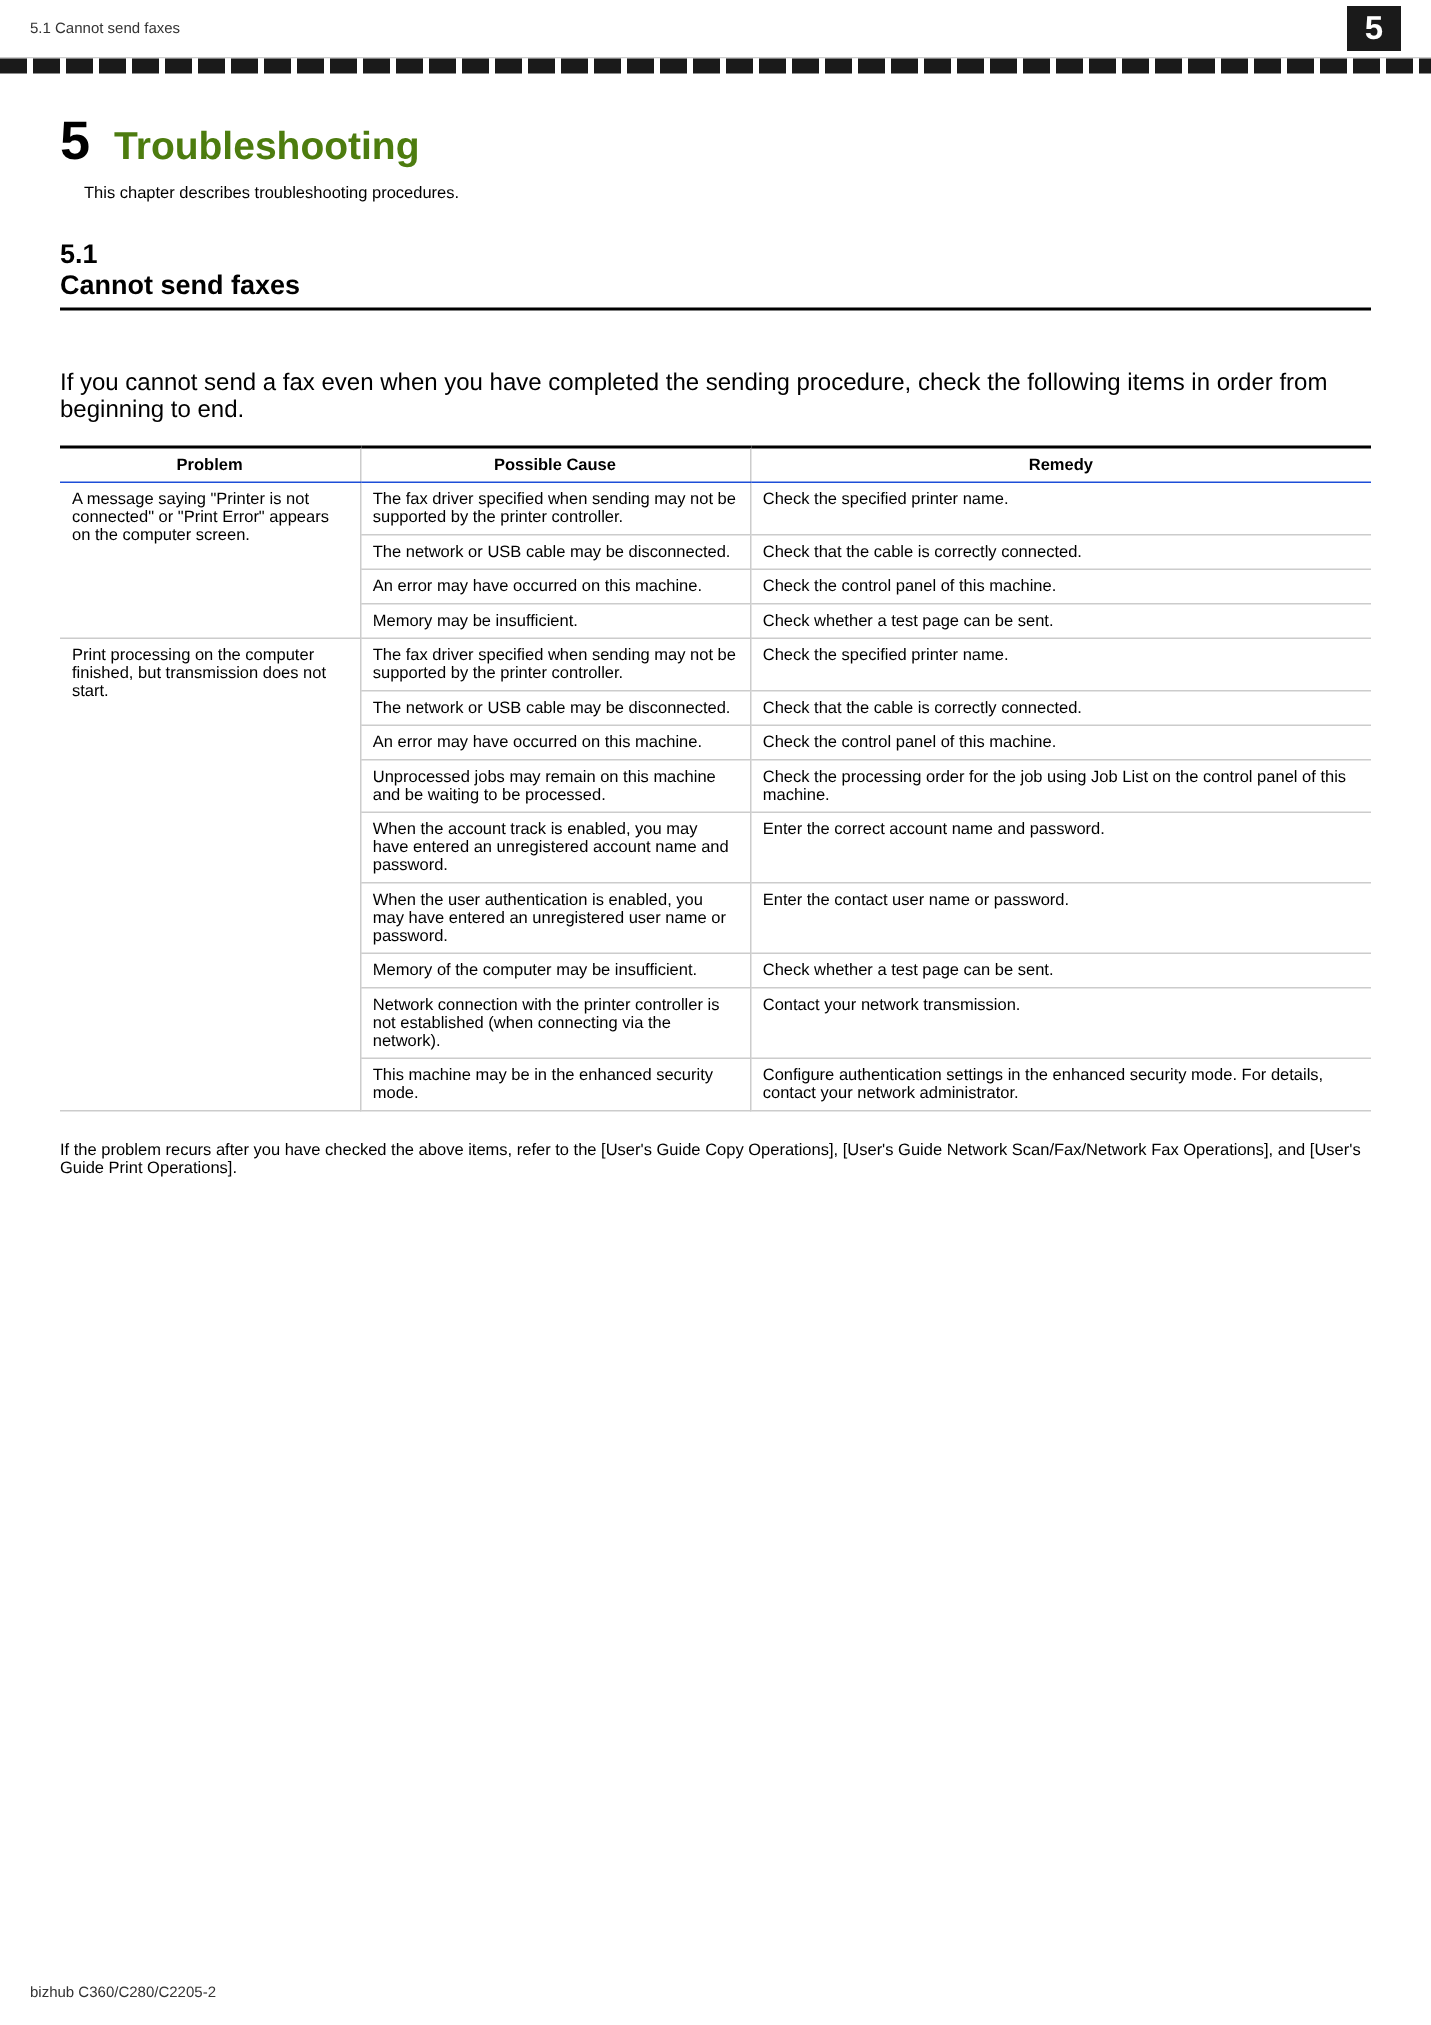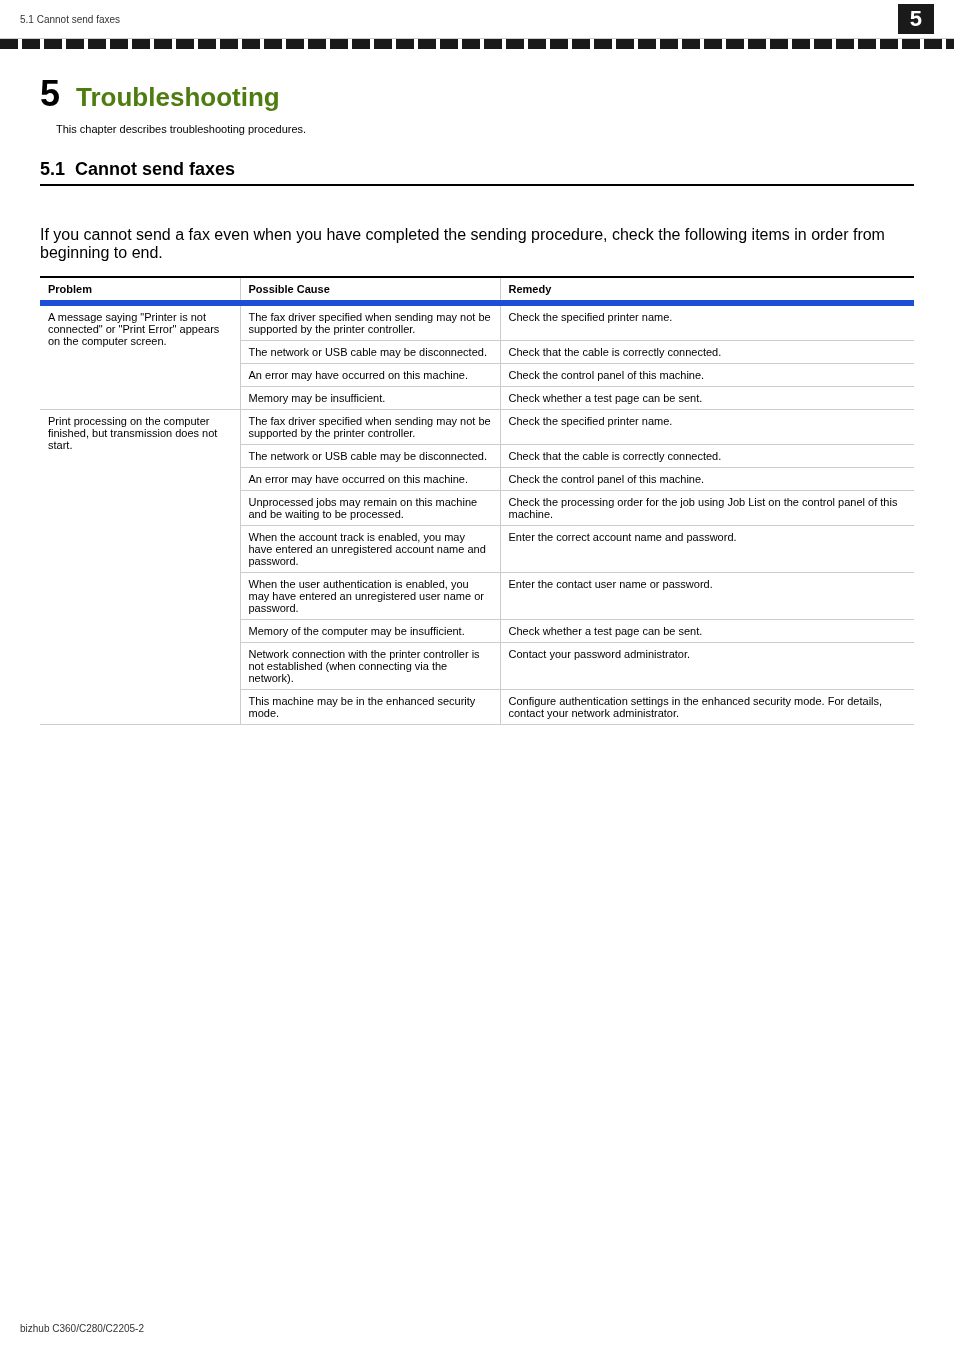--- a/index.html
+++ b/index.html
@@ -70,24 +70,24 @@
     .chapter-intro {
       font-size: 11px;
       margin-bottom: 24px;
       margin-left: 16px;
     }
 
     
     .section-title {
       display: flex;
       align-items: baseline;
-      gap: 10px;
       margin-bottom: 8px;
       border-bottom: 2px solid #000;
       padding-bottom: 4px;
+      flex-direction: column;
     }
     .section-num {
       font-size: 18px;
       font-weight: bold;
     }
     .section-name {
       font-size: 18px;
       font-weight: bold;
     }
 
@@ -103,24 +103,24 @@
 
     
     .trouble-table {
       width: 100%;
       border-collapse: collapse;
       font-size: 11px;
     }
     .trouble-table th {
       background: #fff;
       font-weight: bold;
-      text-align: left;
+      text-align: center;
       padding: 5px 8px;
       border-top: 2px solid #000;
-      border-bottom: 6px solid #1d4ed8;
+      border-bottom: 1px solid #1d4ed8;
     }
     .trouble-table td {
       vertical-align: top;
       padding: 5px 8px;
       border-bottom: 1px solid #ccc;
     }
     .trouble-table .col-problem {
       width: 200px;
       border-right: 1px solid #ccc;
     }
@@ -230,27 +230,28 @@
         <tr>
           <td class="col-cause">When the user authentication is enabled, you may have entered an unregistered user name or password.</td>
           <td class="col-remedy">Enter the contact user name or password.</td>
         </tr>
         <tr>
           <td class="col-cause">Memory of the computer may be insufficient.</td>
           <td class="col-remedy">Check whether a test page can be sent.</td>
         </tr>
         <tr>
           <td class="col-cause">Network connection with the printer controller is not established (when connecting via the network).</td>
-          <td class="col-remedy">Contact your password administrator.</td>
+          <td class="col-remedy">Contact your network transmission.</td>
         </tr>
         <tr>
           <td class="col-cause">This machine may be in the enhanced security mode.</td>
           <td class="col-remedy">Configure authentication settings in the enhanced security mode. For details, contact your network administrator.</td>
         </tr>
       </tbody>
   </table>
 
+  <div class="footer-text">If the problem recurs after you have checked the above items, refer to the [User's Guide Copy Operations], [User's Guide Network Scan/Fax/Network Fax Operations], and [User's Guide Print Operations].</div>
 </div>
 
 <div class="page-footer">
   <span>bizhub C360/C280/C220</span>
   <span>5-2</span>
 </div>
 
 </body></html>

